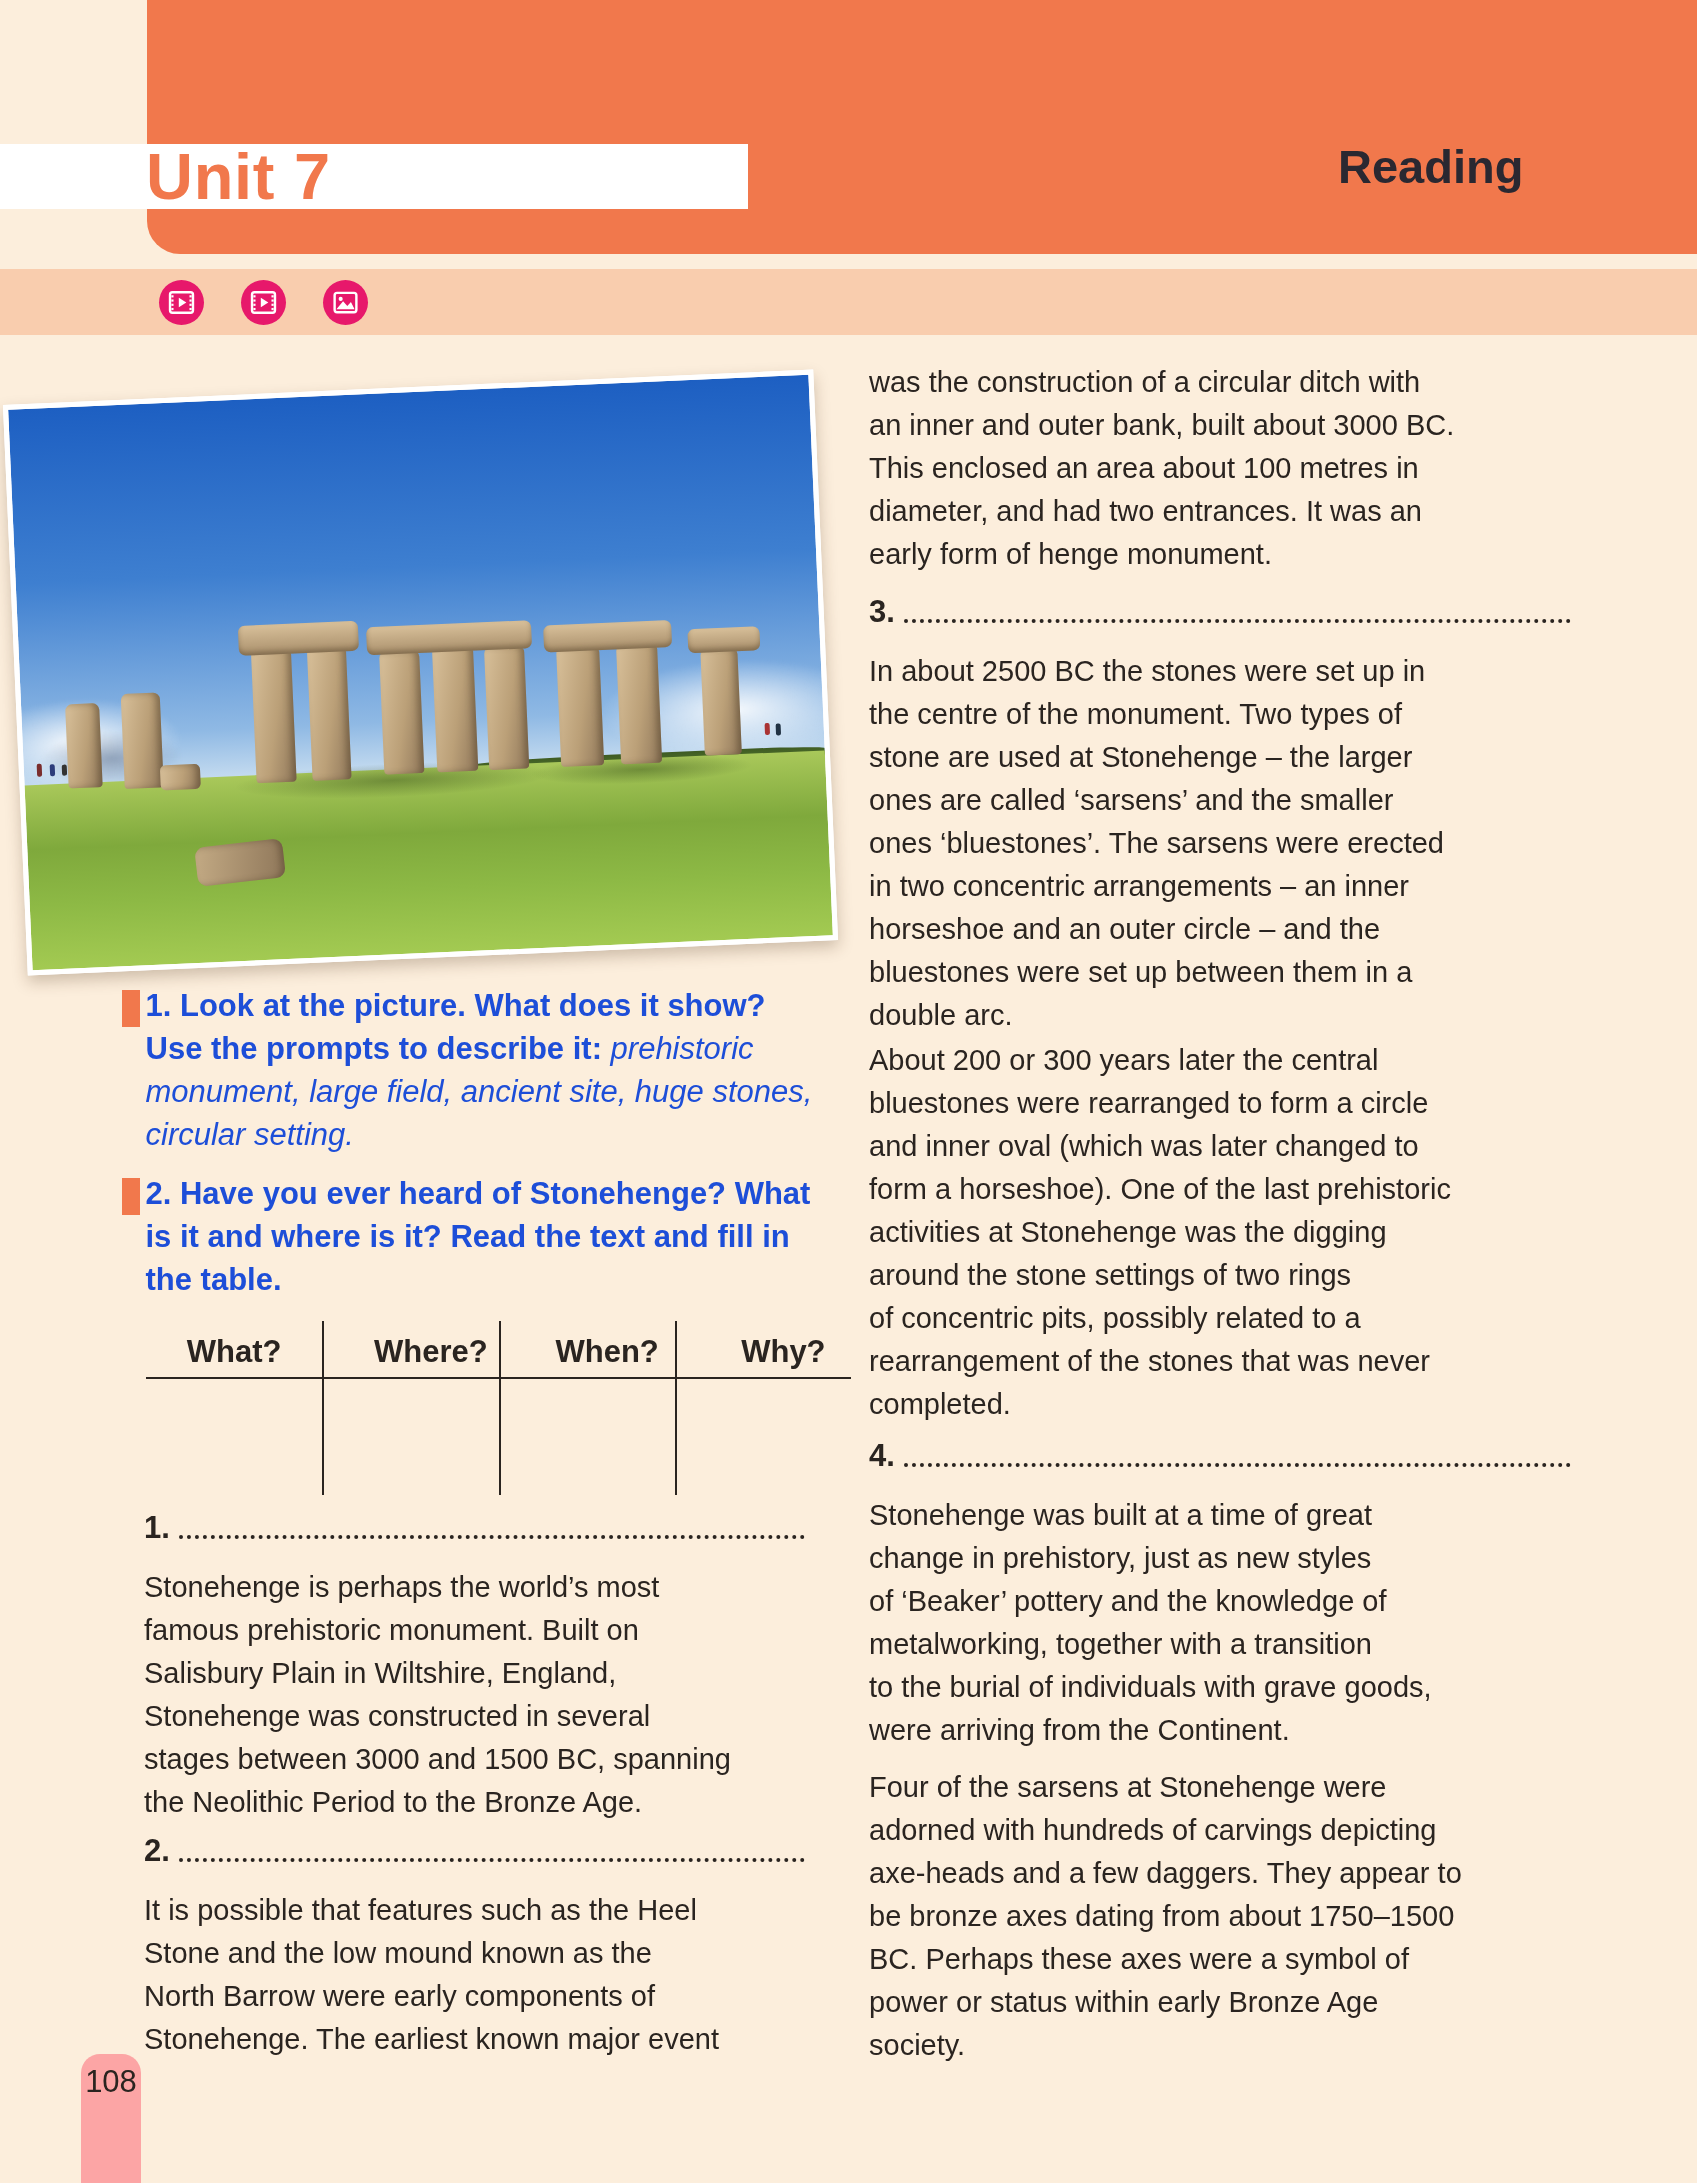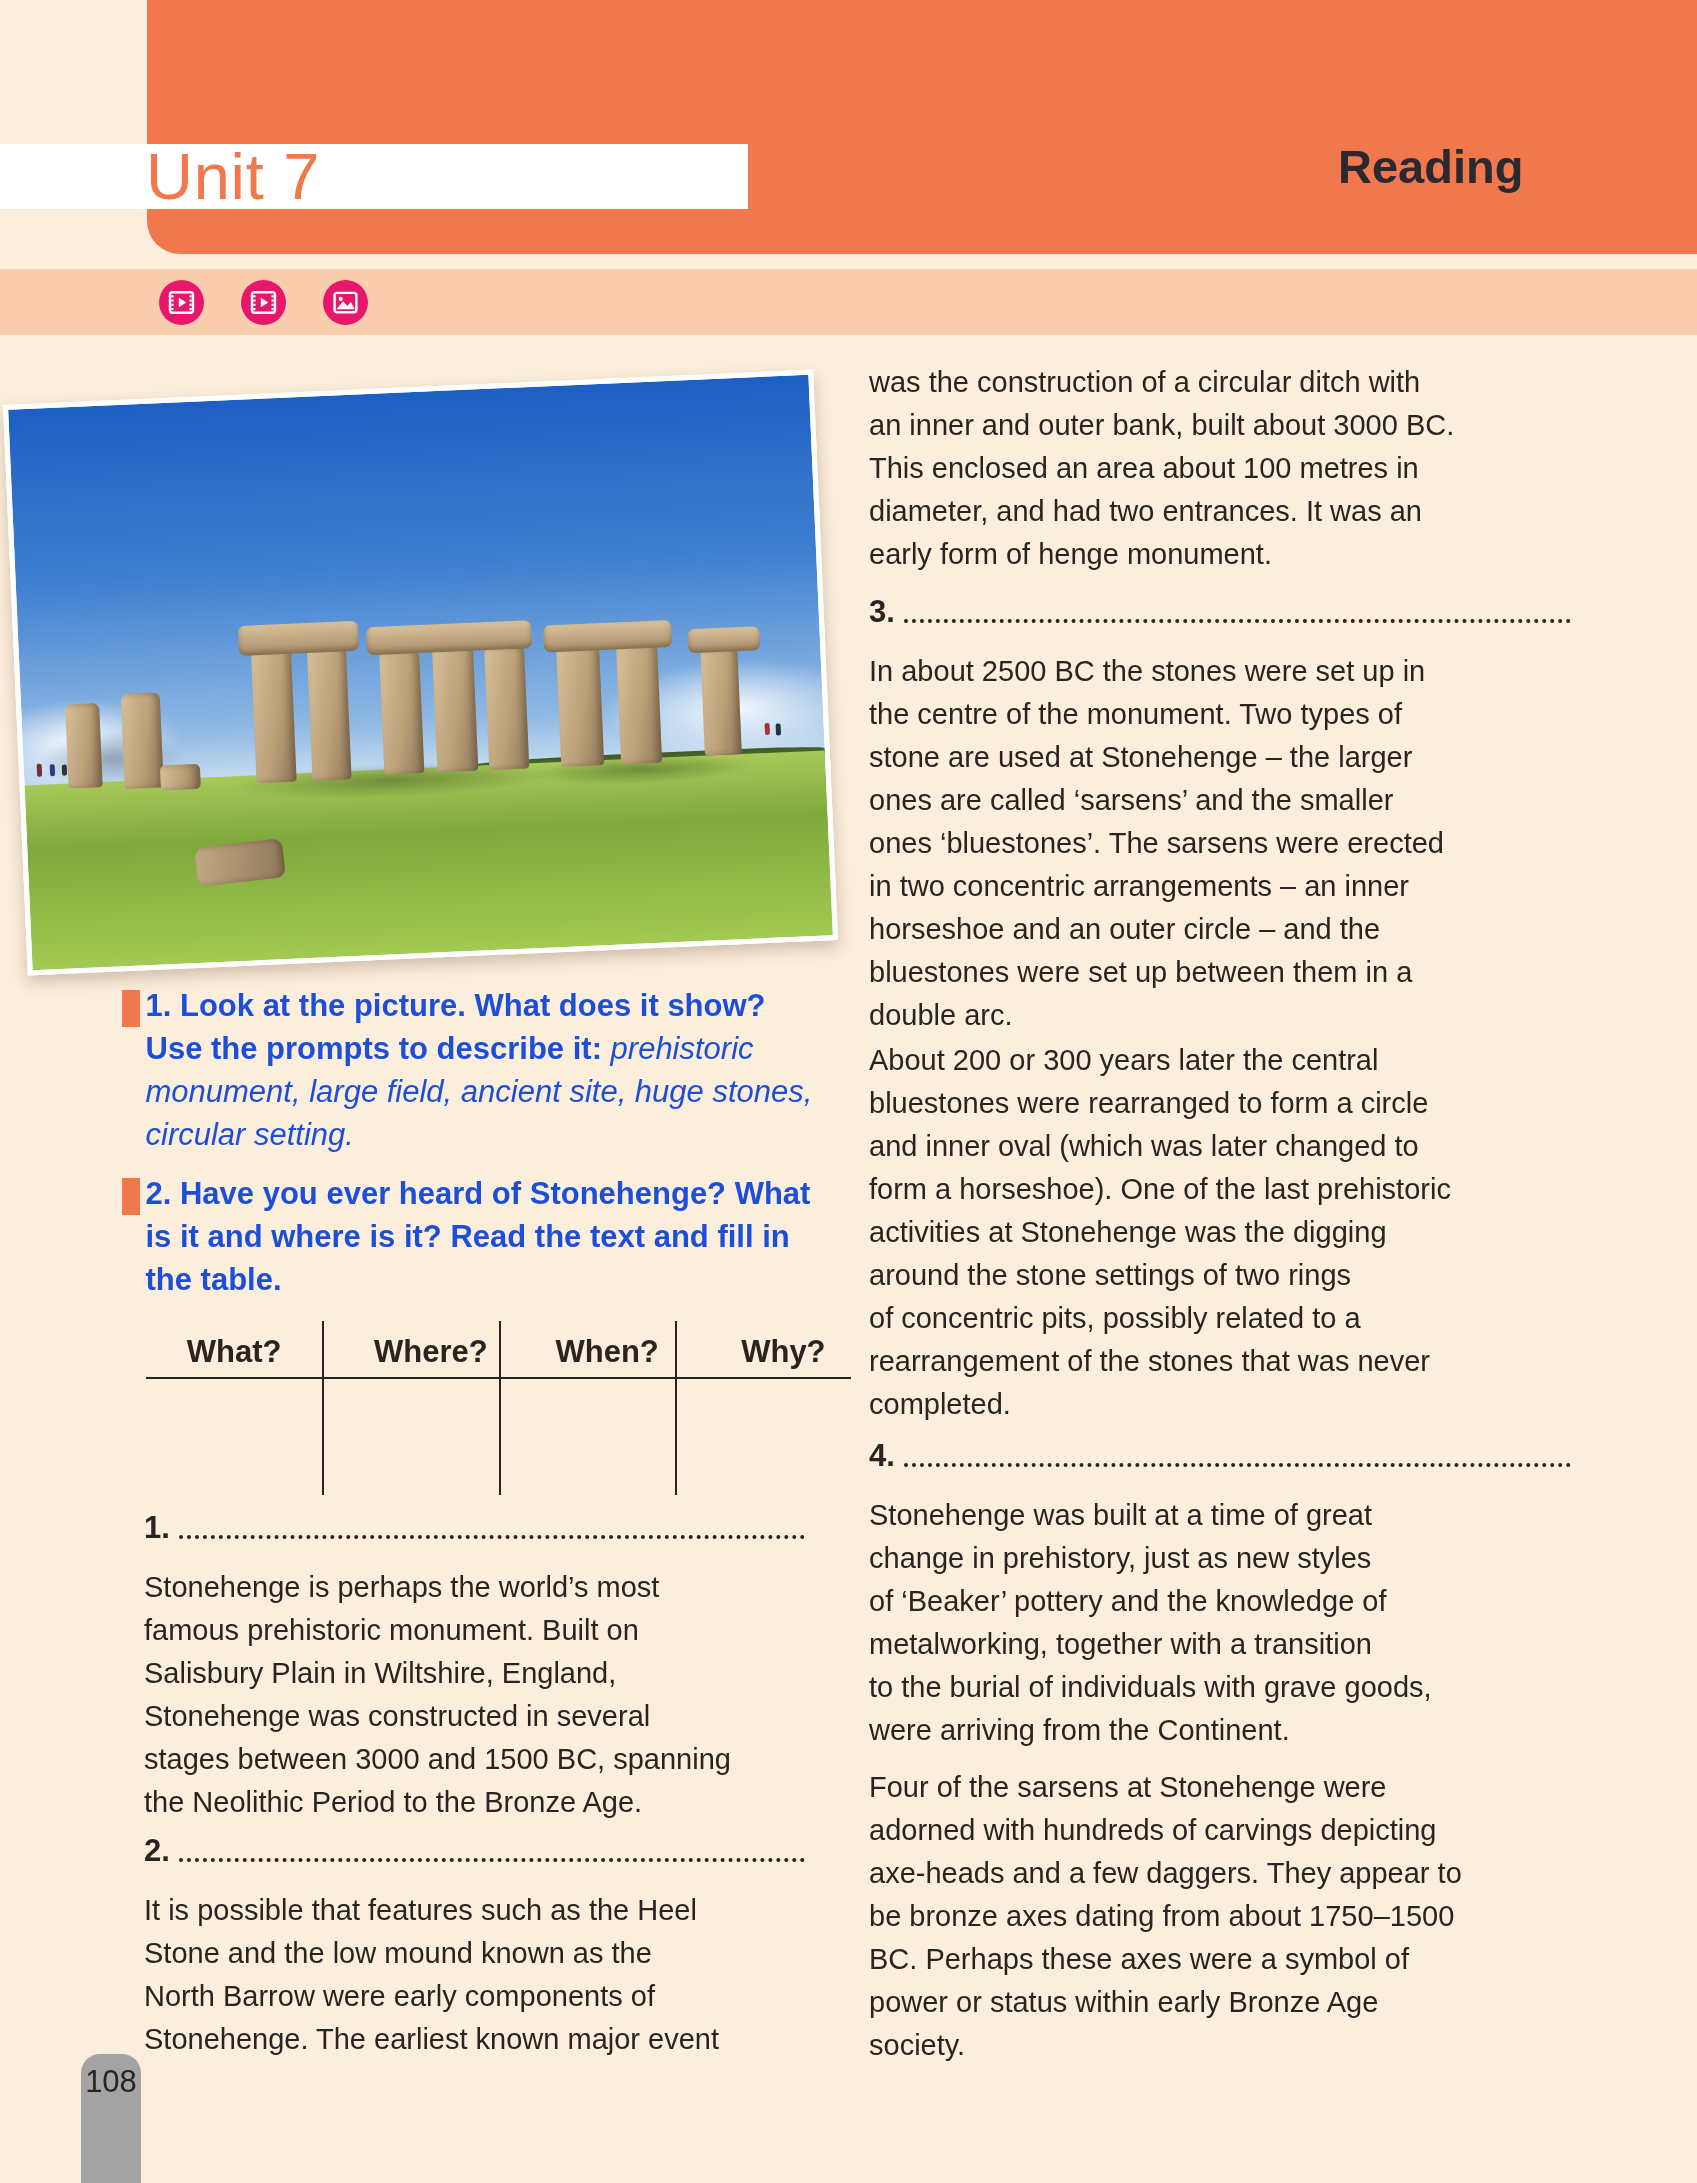--- a/index.html
+++ b/index.html
@@ -4,21 +4,21 @@
 <style>
   html,body{margin:0;padding:0;}
   body{font-family:"Liberation Sans","DejaVu Sans",sans-serif;background:#e8e0d4;}
   .page{position:relative;width:1698px;height:2183px;background:#FCEEDC;overflow:hidden;}
 
   
   .header-block{position:absolute;left:147px;top:0;width:1551px;height:254px;
     background:#F1784C;border-bottom-left-radius:33px;}
   .unit-strip{position:absolute;left:0;top:144px;width:748px;height:65px;background:#FFFFFF;
     display:flex;align-items:center;}
-  .unit-title{margin-left:146px;font-size:65px;font-weight:normal;color:#F1784C;letter-spacing:0.7px;}
+  .unit-title{margin-left:146px;font-size:65px;font-weight:bold;color:#F1784C;letter-spacing:0.7px;}
   .reading-title{position:absolute;left:1338px;top:139px;font-size:47px;font-weight:bold;color:#2A2831;}
   .media-band{position:absolute;left:0;top:269px;width:1698px;height:66px;background:#F9CDAE;
     display:flex;align-items:center;}
   .media-icon{width:45px;height:45px;border-radius:50%;background:#E7186B;
     display:flex;align-items:center;justify-content:center;flex:0 0 auto;}
   .media-icon svg{width:29px;height:29px;display:block;}
   .mi1{margin-left:159px;} .mi2{margin-left:37px;} .mi3{margin-left:37px;}
 
   
   .photo{position:absolute;left:15px;top:387px;width:801px;height:561px;
@@ -65,21 +65,21 @@
   .col-right{left:869px;top:361px;width:702px;}
   .body-para{font-size:29px;line-height:43px;color:#2A2420;white-space:pre-line;}
   .gap-row{display:flex;height:43px;align-items:flex-end;}
   .gap-num{font-size:31px;font-weight:bold;color:#2A2420;line-height:43px;}
   .dotline{flex:1;border-bottom:4.8px dotted #2A2420;margin:0 0 9.6px 9.6px;}
   .mt2{margin-top:17px;} .mt3{margin-top:2.1px;} .mt7{margin-top:4.8px;}
   .mt12{margin-top:8.2px;} .mt20{margin-top:13.7px;}
 
   
   .page-tab{position:absolute;left:81px;top:2054px;width:60px;height:129px;
-    background:#a3a3a3;border-radius:19px 19px 0 0;}
+    background:#fca5a5;border-radius:19px 19px 0 0;}
   .page-num{margin-top:9.6px;text-align:center;font-size:31px;color:#2A2420;}
 </style>
 </head>
 <body>
 
 <div class="page">
 
   <div class="header-block"></div>
   <div class="unit-strip">
     <div class="unit-title">Unit 7</div>

